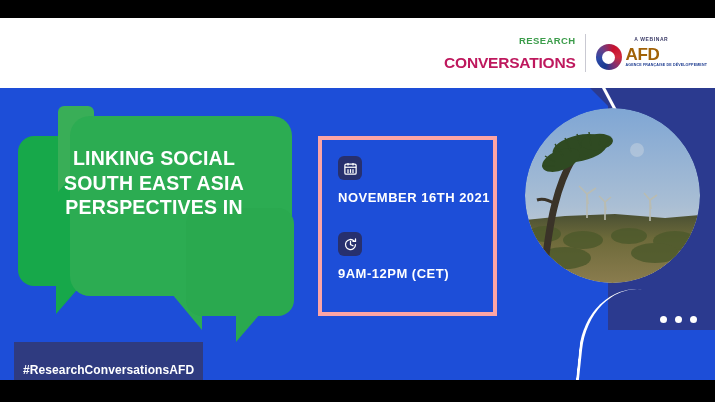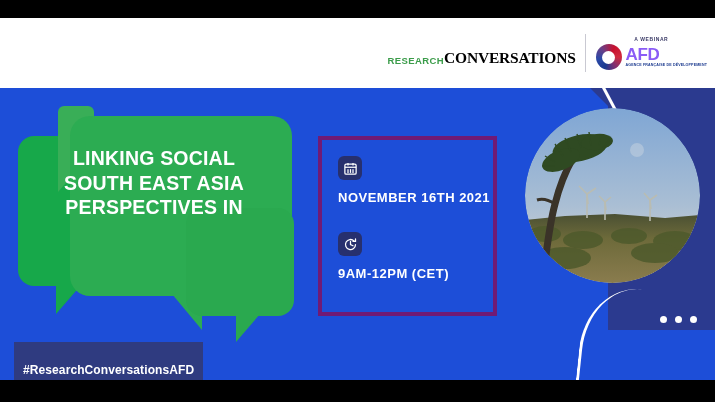--- a/index.html
+++ b/index.html
@@ -9,35 +9,35 @@
 
   
   .letterbox{position:absolute;left:0;width:715px;background:#000;z-index:60;}
   .lb-top{top:0;height:18px;}
   .lb-bottom{bottom:0;height:22px;}
 
   
   #header{position:absolute;left:0;top:18px;width:715px;height:70px;background:#ffffff;z-index:40;}
   .hdr-logos{position:absolute;right:8px;top:6px;height:58px;display:flex;align-items:center;gap:0;}
 
-  .rc-logo{display:flex;align-items:flex-end;line-height:1;padding-right:9px;}
+  .rc-logo{display:flex;flex-direction:column;align-items:flex-end;line-height:1;padding-right:9px;}
   .rc-research{font-size:9.5px;font-weight:bold;color:#3b9c4a;letter-spacing:.4px;}
-  .rc-conversations{font-size:15.5px;font-weight:bold;color:#000000;letter-spacing:-.2px;margin-top:10px;font-family:Liberation Serif, serif;}
+  .rc-conversations{font-size:15.5px;font-weight:bold;color:#be185d;letter-spacing:-.2px;margin-top:10px;}
 
   .hdr-divider{width:1px;height:38px;background:#c9c9d2;}
 
   .afd-wrap{display:flex;flex-direction:column;align-items:center;padding-left:10px;}
   .afd-webinar{font-size:5px;font-weight:bold;color:#3a3a66;letter-spacing:.6px;margin-bottom:2px;}
   .afd-row{display:flex;align-items:center;gap:4px;}
   .afd-ring{width:26px;height:26px;border-radius:50%;
     background:conic-gradient(from 200deg,#1b3a8f 0deg,#2b49a8 60deg,#6b3f86 120deg,#c8102e 190deg,#d12a3e 250deg,#7a2f73 310deg,#1b3a8f 360deg);
     display:flex;align-items:center;justify-content:center;}
   .afd-ring::after{content:"";width:13px;height:13px;border-radius:50%;background:#fff;}
   .afd-text{display:flex;flex-direction:column;align-items:flex-start;line-height:1;}
-  .afd-name{font-size:17px;font-weight:bold;color:#8b5cf6;letter-spacing:-.3px;}
+  .afd-name{font-size:17px;font-weight:bold;color:#a16207;letter-spacing:-.3px;}
   .afd-tag{font-size:3.6px;font-weight:bold;color:#1b3a8f;letter-spacing:.15px;margin-top:1.5px;}
 
   
   #canvas{position:absolute;left:0;top:88px;width:715px;height:299px;background:#1d4ed8;overflow:hidden;z-index:10;}
 
   
   .navy-block{position:absolute;right:0;top:0;width:107px;height:242px;background:#2b3a8f;}
   .navy-corner{position:absolute;right:107px;top:0;width:0;height:0;
      border-top:18px solid #2b3a8f;border-left:18px solid transparent;}
 
@@ -70,21 +70,21 @@
      letter-spacing:.2px;text-transform:uppercase;}
   #title div{white-space:nowrap;}
 
   
   #hashtag{position:absolute;left:14px;top:254px;z-index:30;
      background:#2f3b80;color:#ffffff;font-size:12px;font-weight:bold;
      padding:21px 9px 6px 9px;letter-spacing:.1px;}
 
   
   #infobox{position:absolute;left:318px;top:48px;width:179px;height:180px;
-     border:4px solid #701a75;box-sizing:border-box;z-index:25;}
+     border:4px solid #fca5a5;box-sizing:border-box;z-index:25;}
   .info-row{position:absolute;left:16px;}
   .row1{top:16px;} .row2{top:92px;}
   .ic{width:24px;height:24px;border-radius:6px;background:#27306e;
      display:flex;align-items:center;justify-content:center;}
   .ic svg{display:block;}
   .info-text{margin-top:10px;color:#ffffff;font-weight:bold;font-size:13px;letter-spacing:.5px;white-space:nowrap;}
 
   
   #photo{position:absolute;left:525px;top:20px;width:175px;height:175px;border-radius:50%;
      overflow:hidden;z-index:28;}

